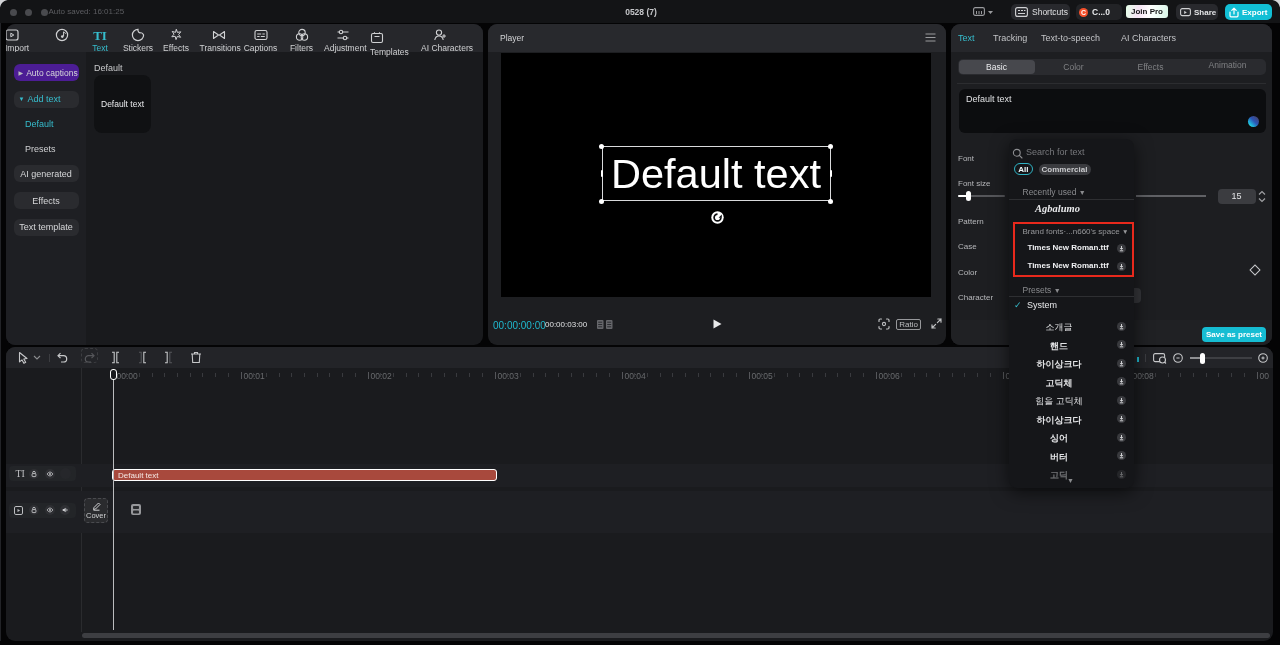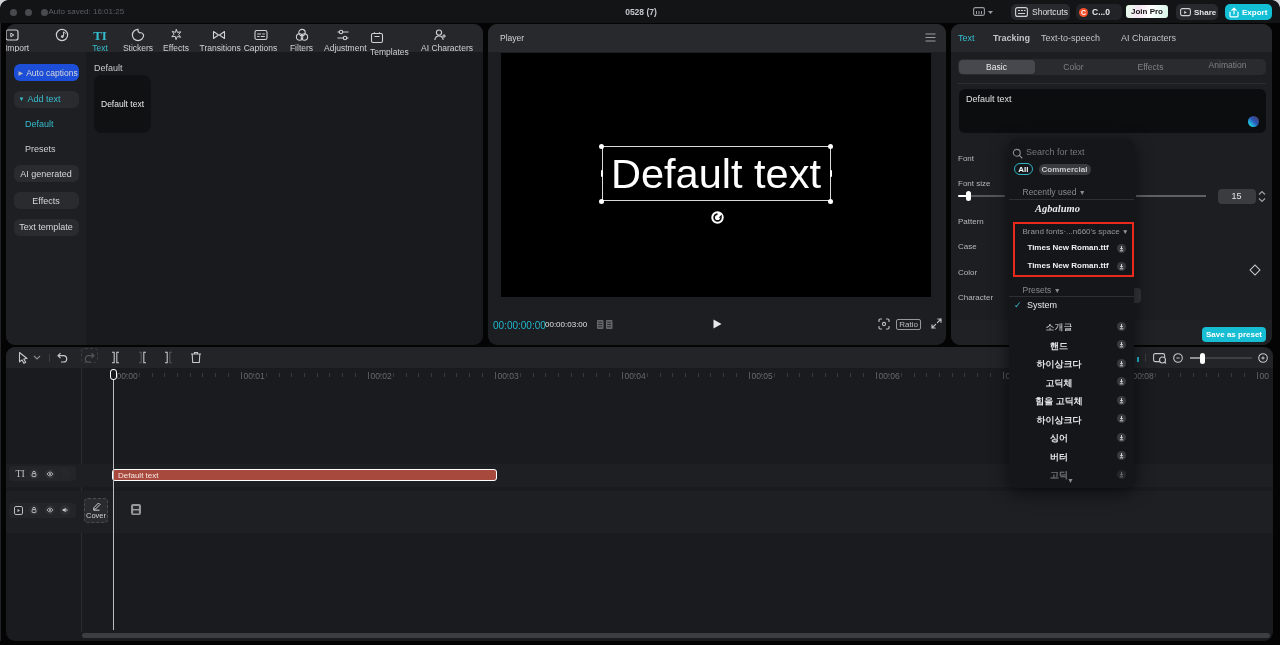--- a/index.html
+++ b/index.html
@@ -120,21 +120,21 @@
               <path d="M4.5 2.5v-1.3M9.5 2.5v-1.3M4.5 5.5h5" stroke="#d0d1d3" stroke-width="1.1"></path>
             </svg></div><div style="font-size:8.5px;line-height:9px;color:#d0d1d3;margin-top:2.5px;white-space:nowrap;">Templates</div></div>
         <div style="position:absolute;left:415px;top:3.5px;width:38px;text-align:center;line-height:0;"><div style="display:inline-block;"><svg width="14" height="14" viewBox="0 0 14 14" fill="none">
               <circle cx="6" cy="4.6" r="2.6" stroke="#d0d1d3" stroke-width="1.1"></circle>
               <path d="M1.8 12c.4-2.6 2.1-4 4.2-4 2.1 0 3.8 1.4 4.2 4" stroke="#d0d1d3" stroke-width="1.1"></path>
               <path d="M11 6.5v3M9.5 8h3" stroke="#d0d1d3" stroke-width="1.1" stroke-linecap="round"></path>
             </svg></div><div style="font-size:8.5px;line-height:9px;color:#d0d1d3;margin-top:2.5px;white-space:nowrap;">AI Characters</div></div>
       </div>
 
     <div class="abs" style="left:0;top:27.5px;width:80px;height:293.5px;background:#1e1f23;"></div>
-    <div class="abs" style="left:7.5px;top:40px;width:65px;height:17px;background:#1d4ed8;border-radius:6px;display:flex;align-items:center;padding-left:5px;">
+    <div class="abs" style="left:7.5px;top:40px;width:65px;height:17px;background:#4c1d95;border-radius:6px;display:flex;align-items:center;padding-left:5px;">
       <span style="color:#babbbe;font-size:6px;">▶</span>
         <span style="font-size:8.5px;color:#d6d7d9;margin-left:3px;white-space:nowrap;">Auto captions</span>
     </div>
     <div class="abs" style="left:7.5px;top:66.5px;width:65px;height:17px;background:#2a2b2f;border-radius:6px;display:flex;align-items:center;padding-left:5px;">
       <span style="color:#36bdcd;font-size:6px;">▼</span>
         <span style="font-size:9px;color:#36bdcd;margin-left:3px;white-space:nowrap;">Add text</span>
     </div>
     <div class="abs" style="left:19px;top:95px;font-size:9px;color:#36bdcd;">Default</div>
     <div class="abs" style="left:19px;top:119.5px;font-size:9px;color:#cfd0d2;">Presets</div>
     <div class="abs" style="left:7.5px;top:141px;width:65px;height:17px;background:#2a2b2f;border-radius:6px;display:flex;align-items:center;justify-content:center;">
@@ -210,21 +210,21 @@
     <div class="abs" id="fs-icon" style="left:443px;top:294px;">
         <svg width="11" height="11" viewBox="0 0 11 11" fill="none">
           <path d="M6.8 1h3.2v3.2M10 1L6.4 4.6M4.2 10H1V6.8M1 10l3.6-3.6" stroke="#bdbec0" stroke-width="1.2" stroke-linecap="round"></path>
         </svg>
       </div>
   </div>
 
   <div class="panel" style="left:951px;top:24px;width:321px;height:321px;background:#1d1e21;overflow:hidden;">
     <div class="abs" style="left:0;top:0;width:321px;height:28px;background:#26272b;"></div>
     <div class="abs" style="left:7px;top:9px;font-size:9px;color:#36bdcd;">Text</div>
-    <div class="abs" style="left:42px;top:9px;font-size:9px;color:#c2c3c6;font-weight:bold;">Tracking</div>
+    <div class="abs" style="left:42px;top:9px;font-size:9px;color:#c2c3c6;">Tracking</div>
     <div class="abs" style="left:90px;top:9px;font-size:9px;color:#c2c3c6;">Text-to-speech</div>
     <div class="abs" style="left:170px;top:9px;font-size:9px;color:#c2c3c6;">AI Characters</div>
 
     <div class="abs" style="left:6.5px;top:35px;width:308px;height:15.5px;background:#2a2b2f;border-radius:5px;"></div>
     <div class="abs" style="left:7.5px;top:36px;width:76px;height:13.5px;background:#47484d;border-radius:4px;display:flex;align-items:center;justify-content:center;">
       <span style="font-size:8.5px;color:#eaebed;">Basic</span>
     </div>
     <div class="abs" style="left:84px;top:36px;width:77px;height:13.5px;display:flex;align-items:center;justify-content:center;">
         <span style="font-size:8.5px;color:#7f8083;">Color</span>
       </div>
@@ -597,21 +597,21 @@
             <path d="M4.5 2v3.2M3.2 4l1.3 1.4L5.8 4M2.8 6.8h3.4" stroke="#dfe0e2" stroke-width="0.9"></path>
           </svg>
         </div>
         <div class="abs" style="left:0;top:237.5px;width:100px;text-align:center;font-size:9px;font-weight:bold;color:#e4e5e7;opacity:1;">고딕체</div>
         <div class="abs" style="left:108px;top:238px;opacity:1;">
           <svg width="9" height="9" viewBox="0 0 9 9" fill="none">
             <circle cx="4.5" cy="4.5" r="4.5" fill="#393a3e"></circle>
             <path d="M4.5 2v3.2M3.2 4l1.3 1.4L5.8 4M2.8 6.8h3.4" stroke="#dfe0e2" stroke-width="0.9"></path>
           </svg>
         </div>
-        <div class="abs" style="left:0;top:256px;width:100px;text-align:center;font-size:9px;font-weight:bold;color:#e4e5e7;opacity:1;">힘을 고딕체</div>
+        <div class="abs" style="left:0;top:256px;width:100px;text-align:center;font-size:9px;font-weight:normal;color:#e4e5e7;opacity:1;">힘을 고딕체</div>
         <div class="abs" style="left:108px;top:256.5px;opacity:1;">
           <svg width="9" height="9" viewBox="0 0 9 9" fill="none">
             <circle cx="4.5" cy="4.5" r="4.5" fill="#393a3e"></circle>
             <path d="M4.5 2v3.2M3.2 4l1.3 1.4L5.8 4M2.8 6.8h3.4" stroke="#dfe0e2" stroke-width="0.9"></path>
           </svg>
         </div>
         <div class="abs" style="left:0;top:274.5px;width:100px;text-align:center;font-size:9px;font-weight:bold;color:#e4e5e7;opacity:1;">하이상크다</div>
         <div class="abs" style="left:108px;top:275px;opacity:1;">
           <svg width="9" height="9" viewBox="0 0 9 9" fill="none">
             <circle cx="4.5" cy="4.5" r="4.5" fill="#393a3e"></circle>

